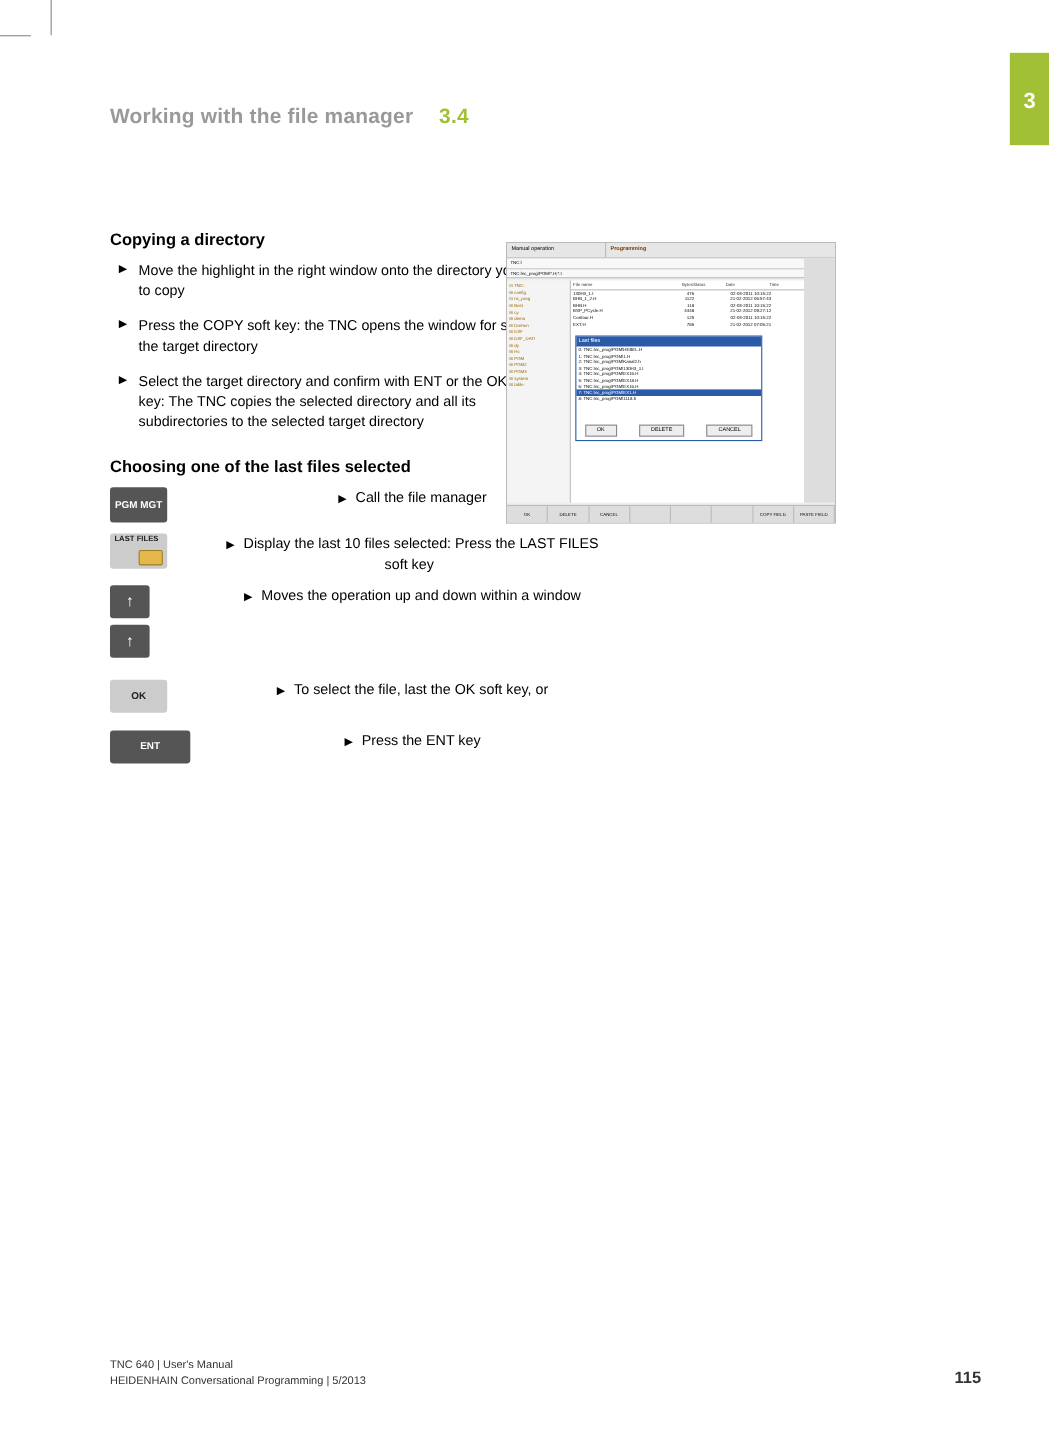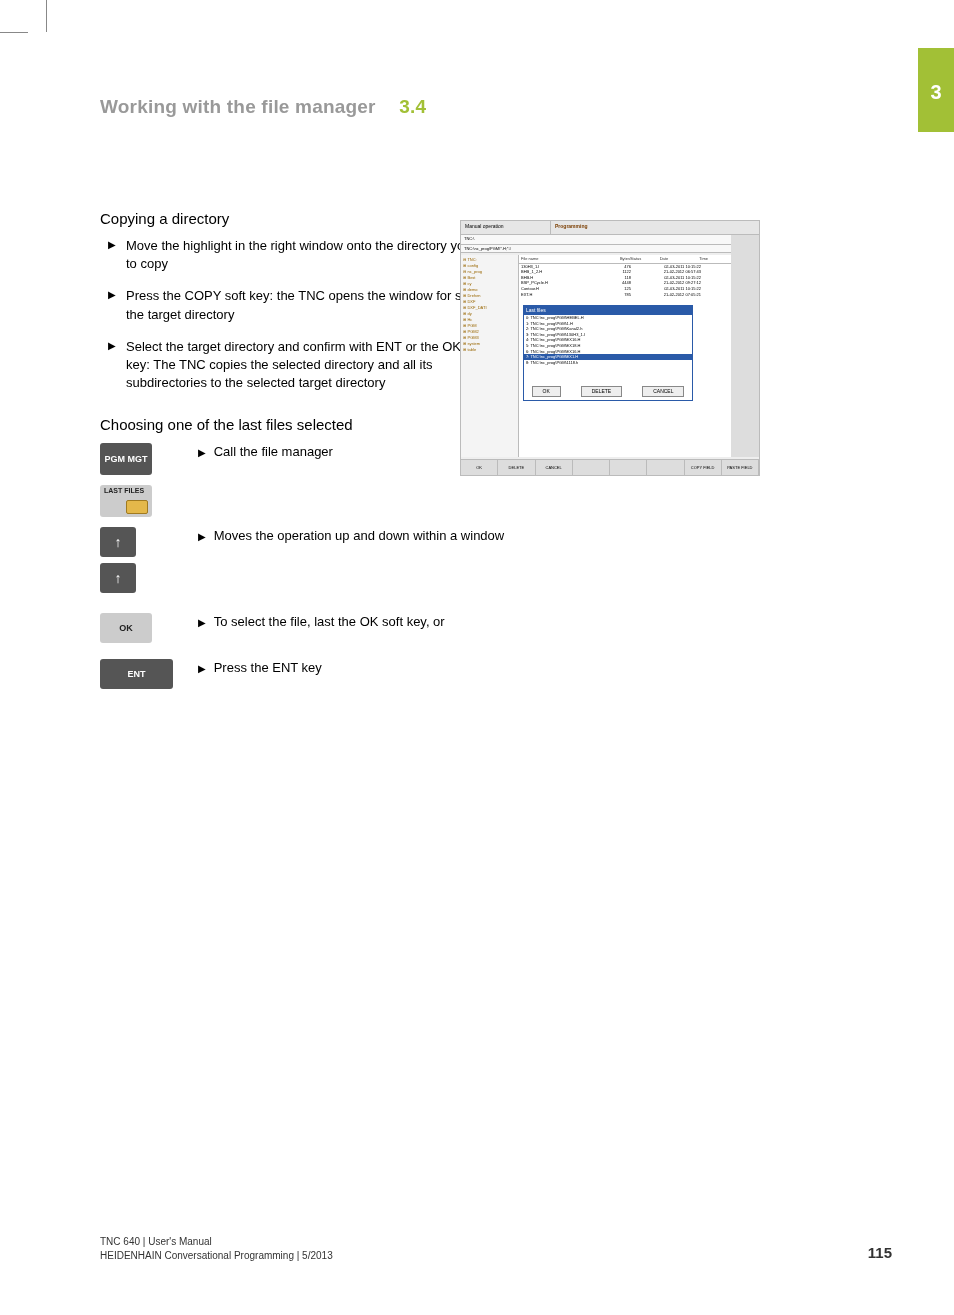--- a/index.html
+++ b/index.html
@@ -9,31 +9,31 @@
   .crop-top-h { position: absolute; top: 32px; left: 0; width: 28px; height: 1px; background: #888; }
 
   .tab { position: absolute; right: 0; top: 48px; width: 36px; height: 84px; background: #a2c036; }
   .tab span { color: #fff; font-size: 20px; font-weight: bold; display: block; text-align: center; padding-top: 30px; }
 
   .running-head { position: absolute; top: 94px; right: 62px; left: 100px; text-align: left; color: #999; font-weight: bold; font-size: 19px; letter-spacing: .2px; }
   .running-head .sec { color: #a2c036; margin-left: 18px; }
 
   .content { position: absolute; top: 208px; left: 100px; right: 62px; }
 
-  h2.sub { font-size: 15px; font-weight: normal; margin-bottom: 8px; }
+  h2.sub { font-size: 15px; font-weight: bold; margin-bottom: 8px; }
 
   ul.steps { list-style: none; margin-left: 0; }
   ul.steps > li { position: relative; padding-left: 26px; margin-bottom: 14px; max-width: 410px; }
   ul.steps > li::before { content: "▶"; position: absolute; left: 8px; top: 1px; font-size: 10px; }
 
   .block2 { margin-top: 22px; }
 
   .row { display: flex; align-items: flex-start; margin-bottom: 10px; }
   .keycol { width: 92px; flex: 0 0 92px; }
-  .txtcol { flex: 1; max-width: 360px; }
+  .txtcol { flex: 1; max-width: 360px; text-align: center; }
   .txtcol .tri::before { content: "▶"; font-size: 10px; margin-right: 8px; margin-left: 6px; }
   .plain { max-width: 450px; margin-bottom: 12px; }
 
   .softkey { width: 52px; height: 32px; background: #555; border-radius: 3px; color: #fff; font-size: 9px; font-weight: bold; display: flex; align-items: center; justify-content: center; text-align: center; line-height: 1.05; }
   .softkey.img { background: #ccc; position: relative; overflow: hidden; }
   .softkey.img .lbl { position: absolute; top: 2px; left: 4px; font-size: 7px; color: #222; }
   .softkey.img .folder { position: absolute; bottom: 3px; right: 4px; width: 22px; height: 14px; background: #e4b84a; border: 1px solid #a07a20; border-radius: 2px; }
   .hardkey { width: 36px; height: 30px; background: #555; border-radius: 3px; color: #fff; font-size: 9px; font-weight: bold; display: flex; align-items: center; justify-content: center; margin-bottom: 6px; }
   .hardkey.wide { width: 52px; background: #ccc; color: #222; }
 
@@ -100,20 +100,21 @@
         <div class="txtcol"><span class="tri">Call the file manager</span></div>
       </div>
 
       <div class="row">
         <div class="keycol">
           <div class="softkey img">
             <span class="lbl">LAST FILES</span>
             <div class="folder"></div>
           </div>
         </div>
+        <div class="txtcol"><span class="tri">Display the last 10 files selected: Press the LAST FILES soft key</span></div>
       </div>
 
 
       <div class="row">
         <div class="keycol">
           <div class="hardkey">
               <span class="arrow">↑</span>
             </div>
           <div class="hardkey">
               <span class="arrow">↑</span>

